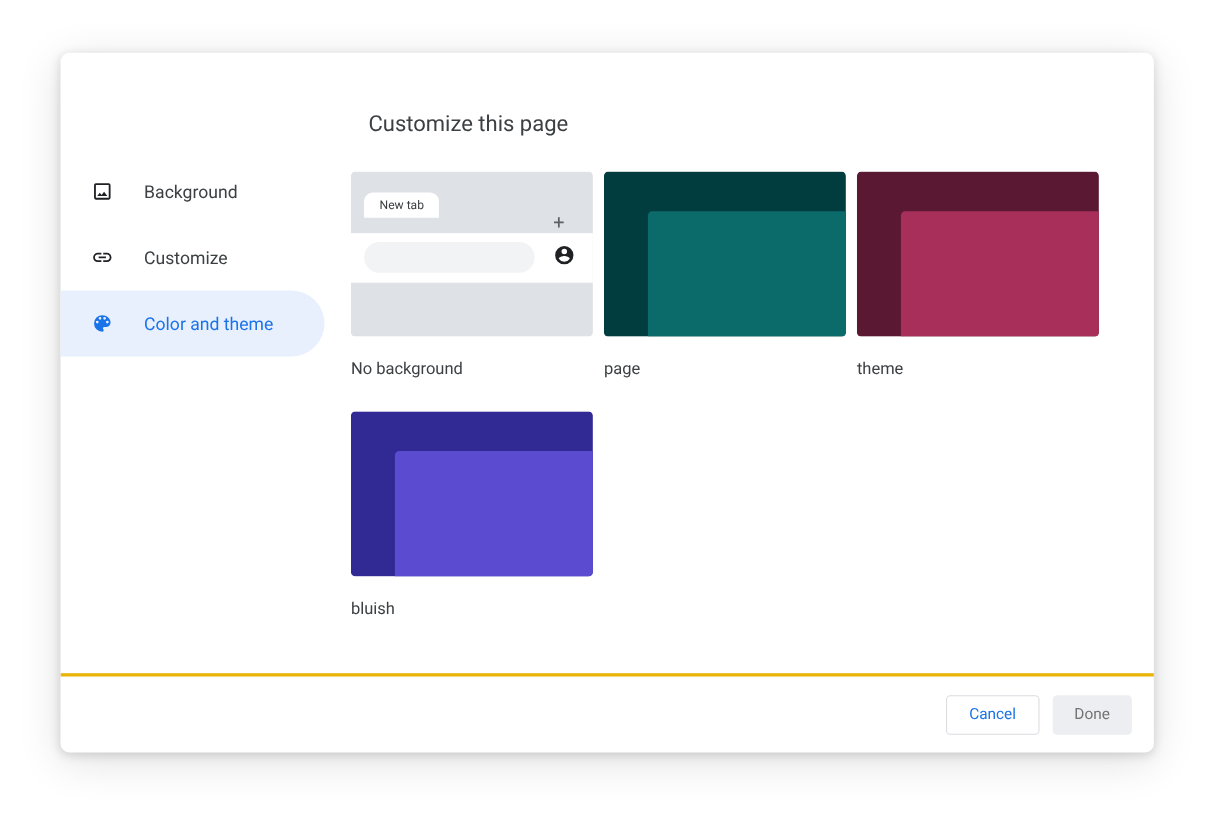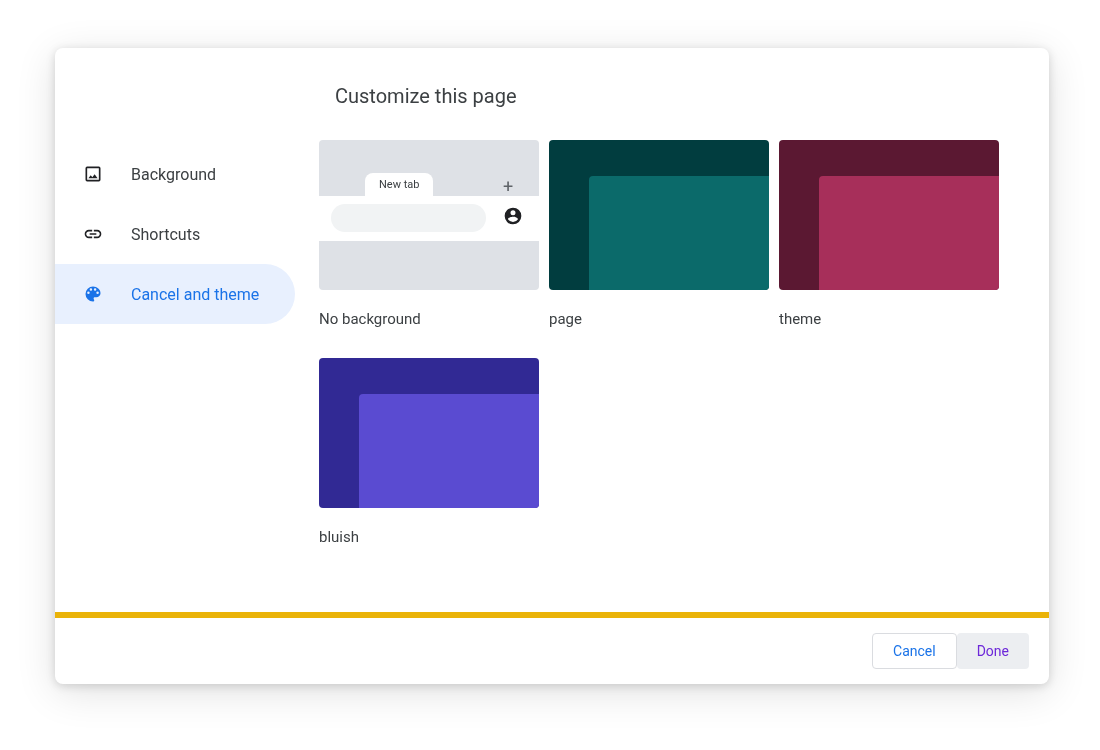--- a/index.html
+++ b/index.html
@@ -67,20 +67,21 @@
       flex: 1;
       display: flex;
       flex-direction: column;
       min-width: 0;
     }
     .title {
       font-size: 20px;
       color: #3c4043;
       padding: 36px 0 32px 16px;
       font-weight: 400;
+      margin-top: 16px;
     }
     .scroll {
       flex: 1;
       overflow-y: scroll;
       padding-right: 6px;
     }
     .grid {
       display: grid;
       grid-template-columns: repeat(3, 220px);
       gap: 10px;
@@ -114,28 +115,27 @@
     }
     .nobg {
       background: #dee1e6;
       position: relative;
       width: 100%;
       height: 100%;
     }
     .nobg-tab {
       position: absolute;
       left: 12px;
-      top: 33px;
+      top: 19px;
       background: #fff;
       font-size: 11px;
       color: #3c4043;
       padding: 5px 14px;
       border-top-left-radius: 8px;
       border-top-right-radius: 8px;
-      margin-left: 34px;
     }
     .nobg-plus {
       position: absolute;
       left: 184px;
       top: 36px;
       font-size: 18px;
       color: #5f6368;
     }
     .nobg-bar {
       position: absolute;
@@ -157,47 +157,47 @@
     .nobg-avatar {
       position: absolute;
       left: 184px;
       top: 66px;
       width: 20px;
       height: 20px;
       color: #202124;
     }
     .footer {
       height: 72px;
-      border-top: 6px solid #eab308;
+      border-top: 3px solid #eab308;
       display: flex;
       align-items: center;
       justify-content: flex-end;
       padding-right: 20px;
-      gap: 0;
+      gap: 12px;
     }
     .btn {
       height: 36px;
       padding: 0 20px;
       border-radius: 4px;
       font-size: 14px;
       cursor: pointer;
       font-family: inherit;
       display: inline-flex;
       align-items: center;
       justify-content: center;
     }
     .btn-cancel {
       background: #fff;
       border: 1px solid #dadce0;
       color: #1a73e8;
     }
     .btn-done {
       background: #eceef1;
       border: none;
-      color: #6d28d9;
+      color: #737373;
     }
     
     .scroll::-webkit-scrollbar { width: 16px; }
     .scroll::-webkit-scrollbar-track { background: #f8f9fa; }
     .scroll::-webkit-scrollbar-thumb { background: #dadce0; }
     .scroll::-webkit-scrollbar-button:single-button {
       background: #f1f3f4;
       height: 16px;
       display: block;
     }
@@ -216,29 +216,29 @@
             </svg>
         </span>
         <span class="label">Background</span>
       </div>
       <div class="sidebar-item">
         <span class="icon">
           <svg viewBox="0 0 24 24" width="20" height="20" fill="currentColor">
               <path d="M3.9 12c0-1.71 1.39-3.1 3.1-3.1h4V7H7a5 5 0 0 0 0 10h4v-1.9H7c-1.71 0-3.1-1.39-3.1-3.1zM8 13h8v-2H8v2zm9-6h-4v1.9h4c1.71 0 3.1 1.39 3.1 3.1s-1.39 3.1-3.1 3.1h-4V17h4a5 5 0 0 0 0-10z"></path>
             </svg>
         </span>
-        <span class="label">Shortcuts</span>
+        <span class="label">Customize</span>
       </div>
       <div class="sidebar-item selected">
         <span class="icon">
           <svg viewBox="0 0 24 24" width="20" height="20" fill="currentColor">
               <path d="M12 3a9 9 0 0 0 0 18c.83 0 1.5-.67 1.5-1.5 0-.39-.15-.74-.39-1.01-.23-.26-.38-.61-.38-.99 0-.83.67-1.5 1.5-1.5H16a5 5 0 0 0 5-5c0-4.42-4.03-8-9-8zm-5.5 9a1.5 1.5 0 1 1 0-3 1.5 1.5 0 0 1 0 3zm3-4a1.5 1.5 0 1 1 0-3 1.5 1.5 0 0 1 0 3zm5 0a1.5 1.5 0 1 1 0-3 1.5 1.5 0 0 1 0 3zm3 4a1.5 1.5 0 1 1 0-3 1.5 1.5 0 0 1 0 3z"></path>
             </svg>
         </span>
-        <span class="label">Cancel and theme</span>
+        <span class="label">Color and theme</span>
       </div>
     </div>
 
     <div class="content">
       <div class="title">Customize this page</div>
 
       <div class="scroll">
         <div class="grid">
 
           <div class="theme-option">

